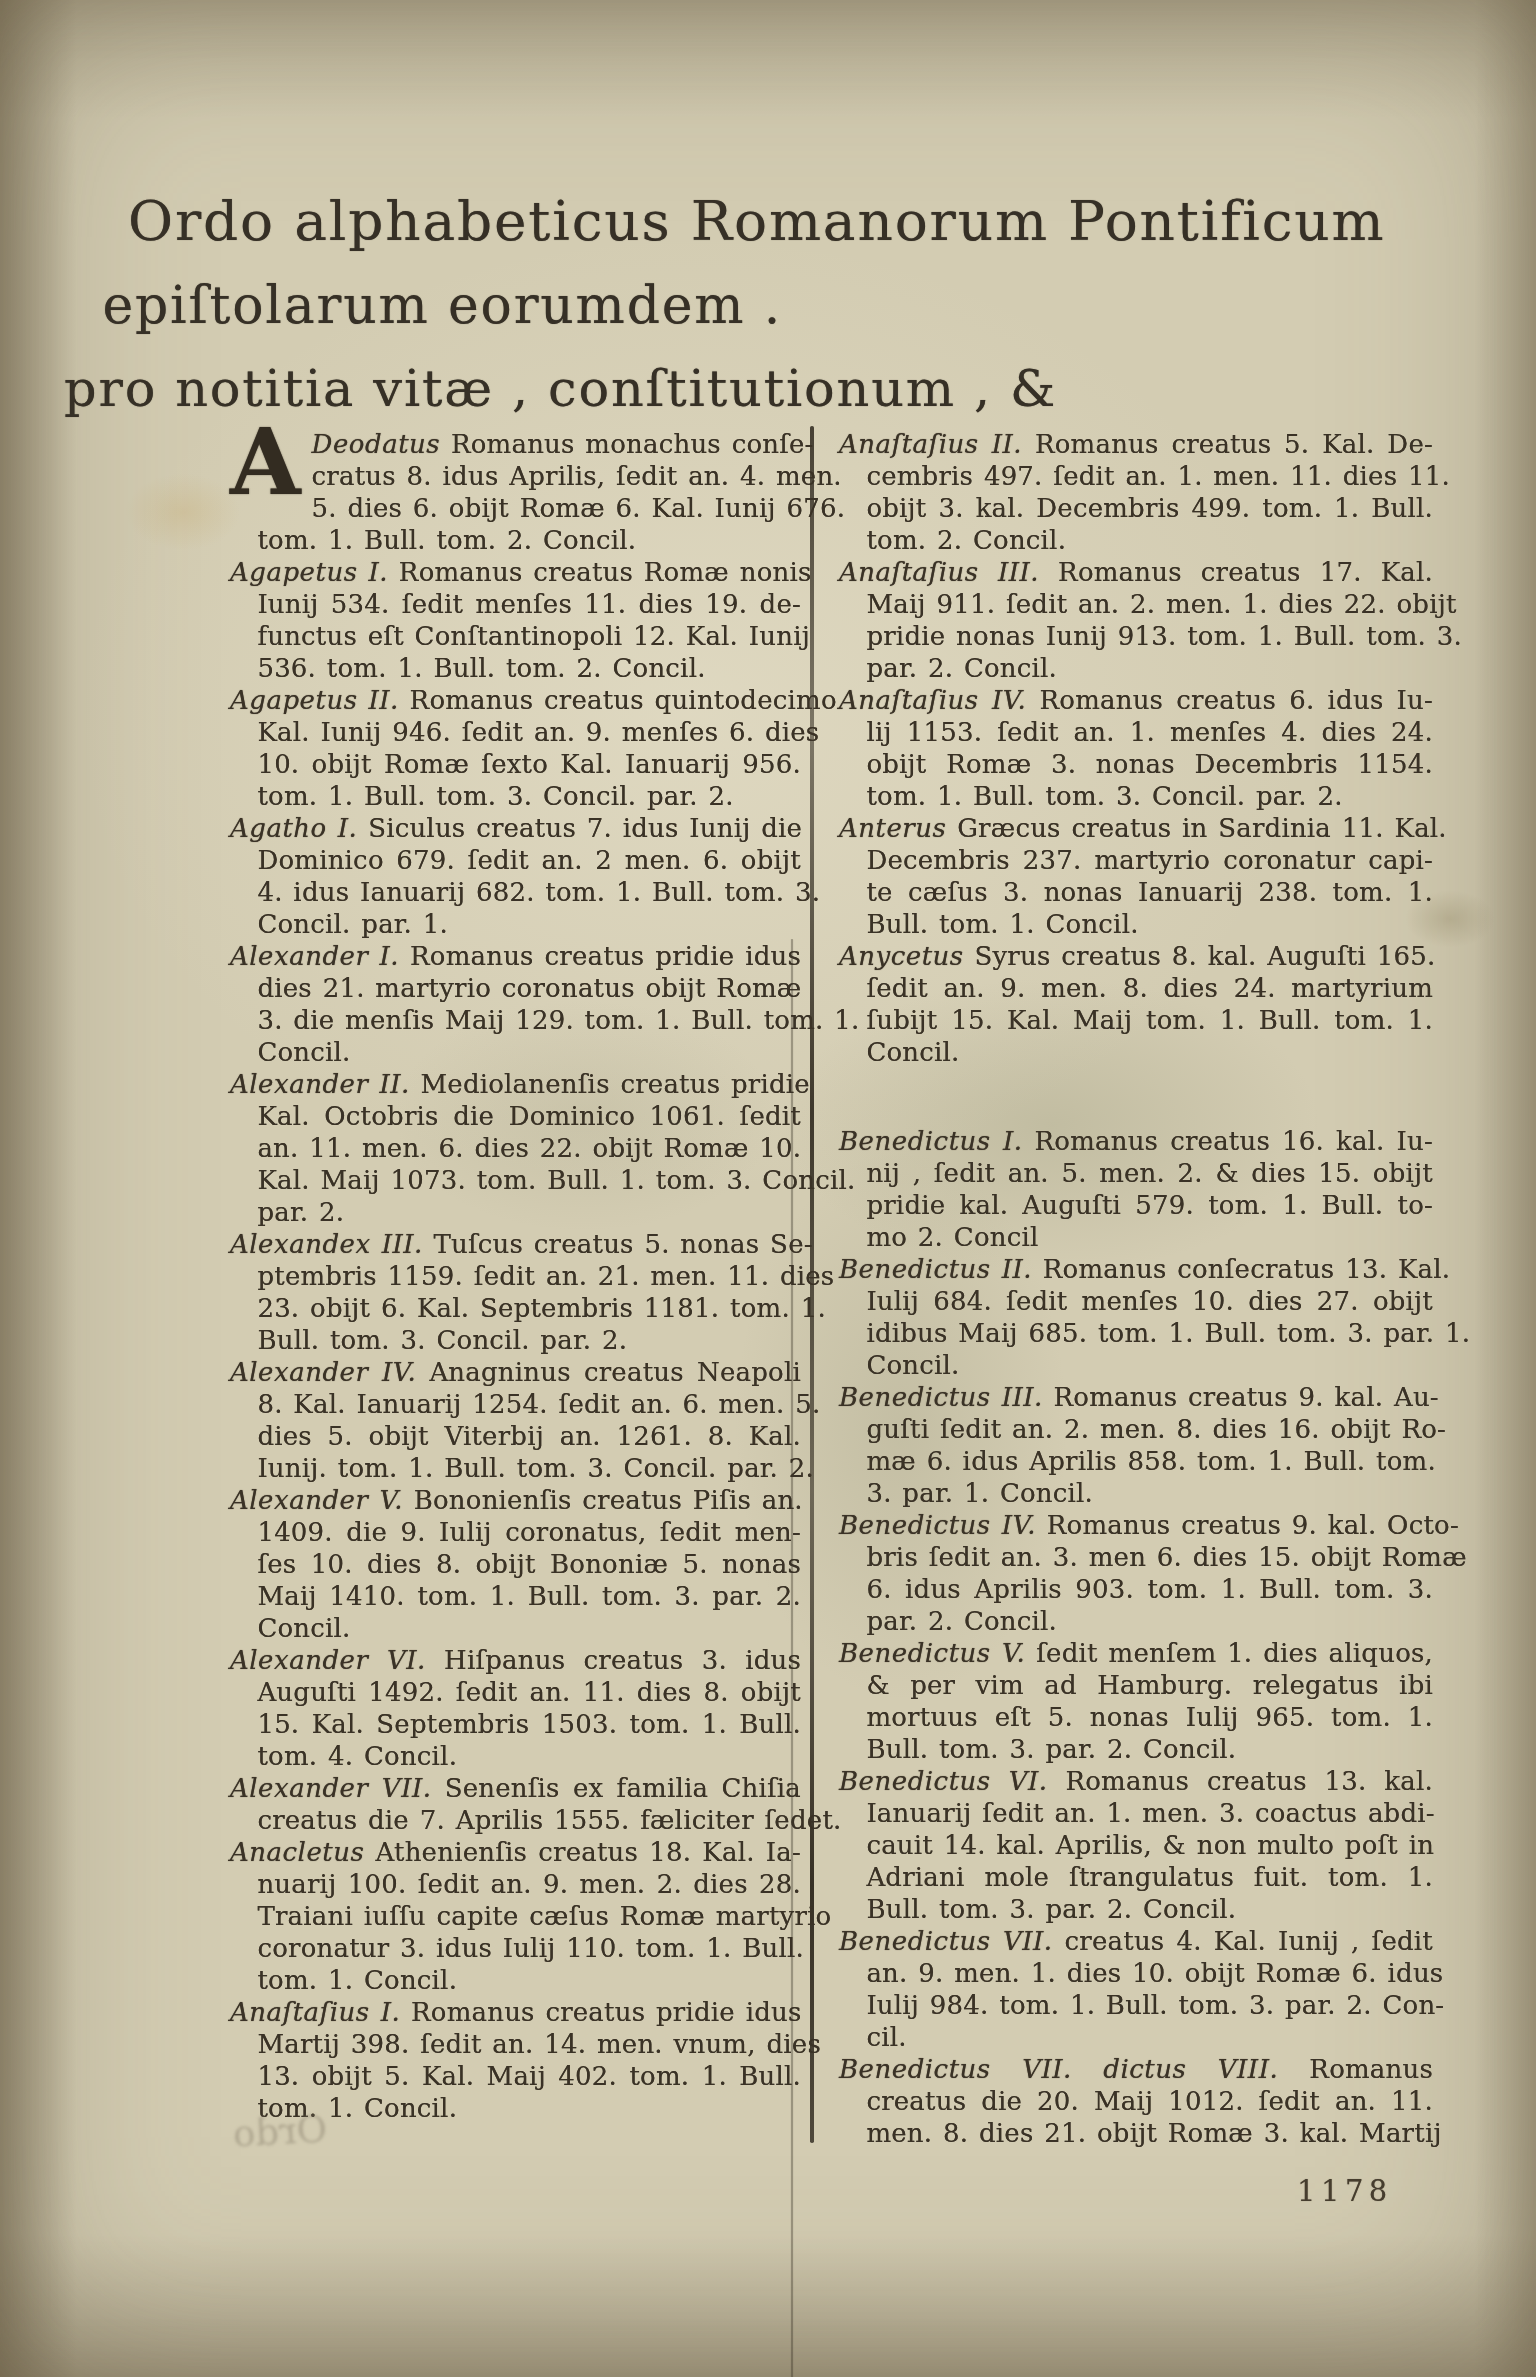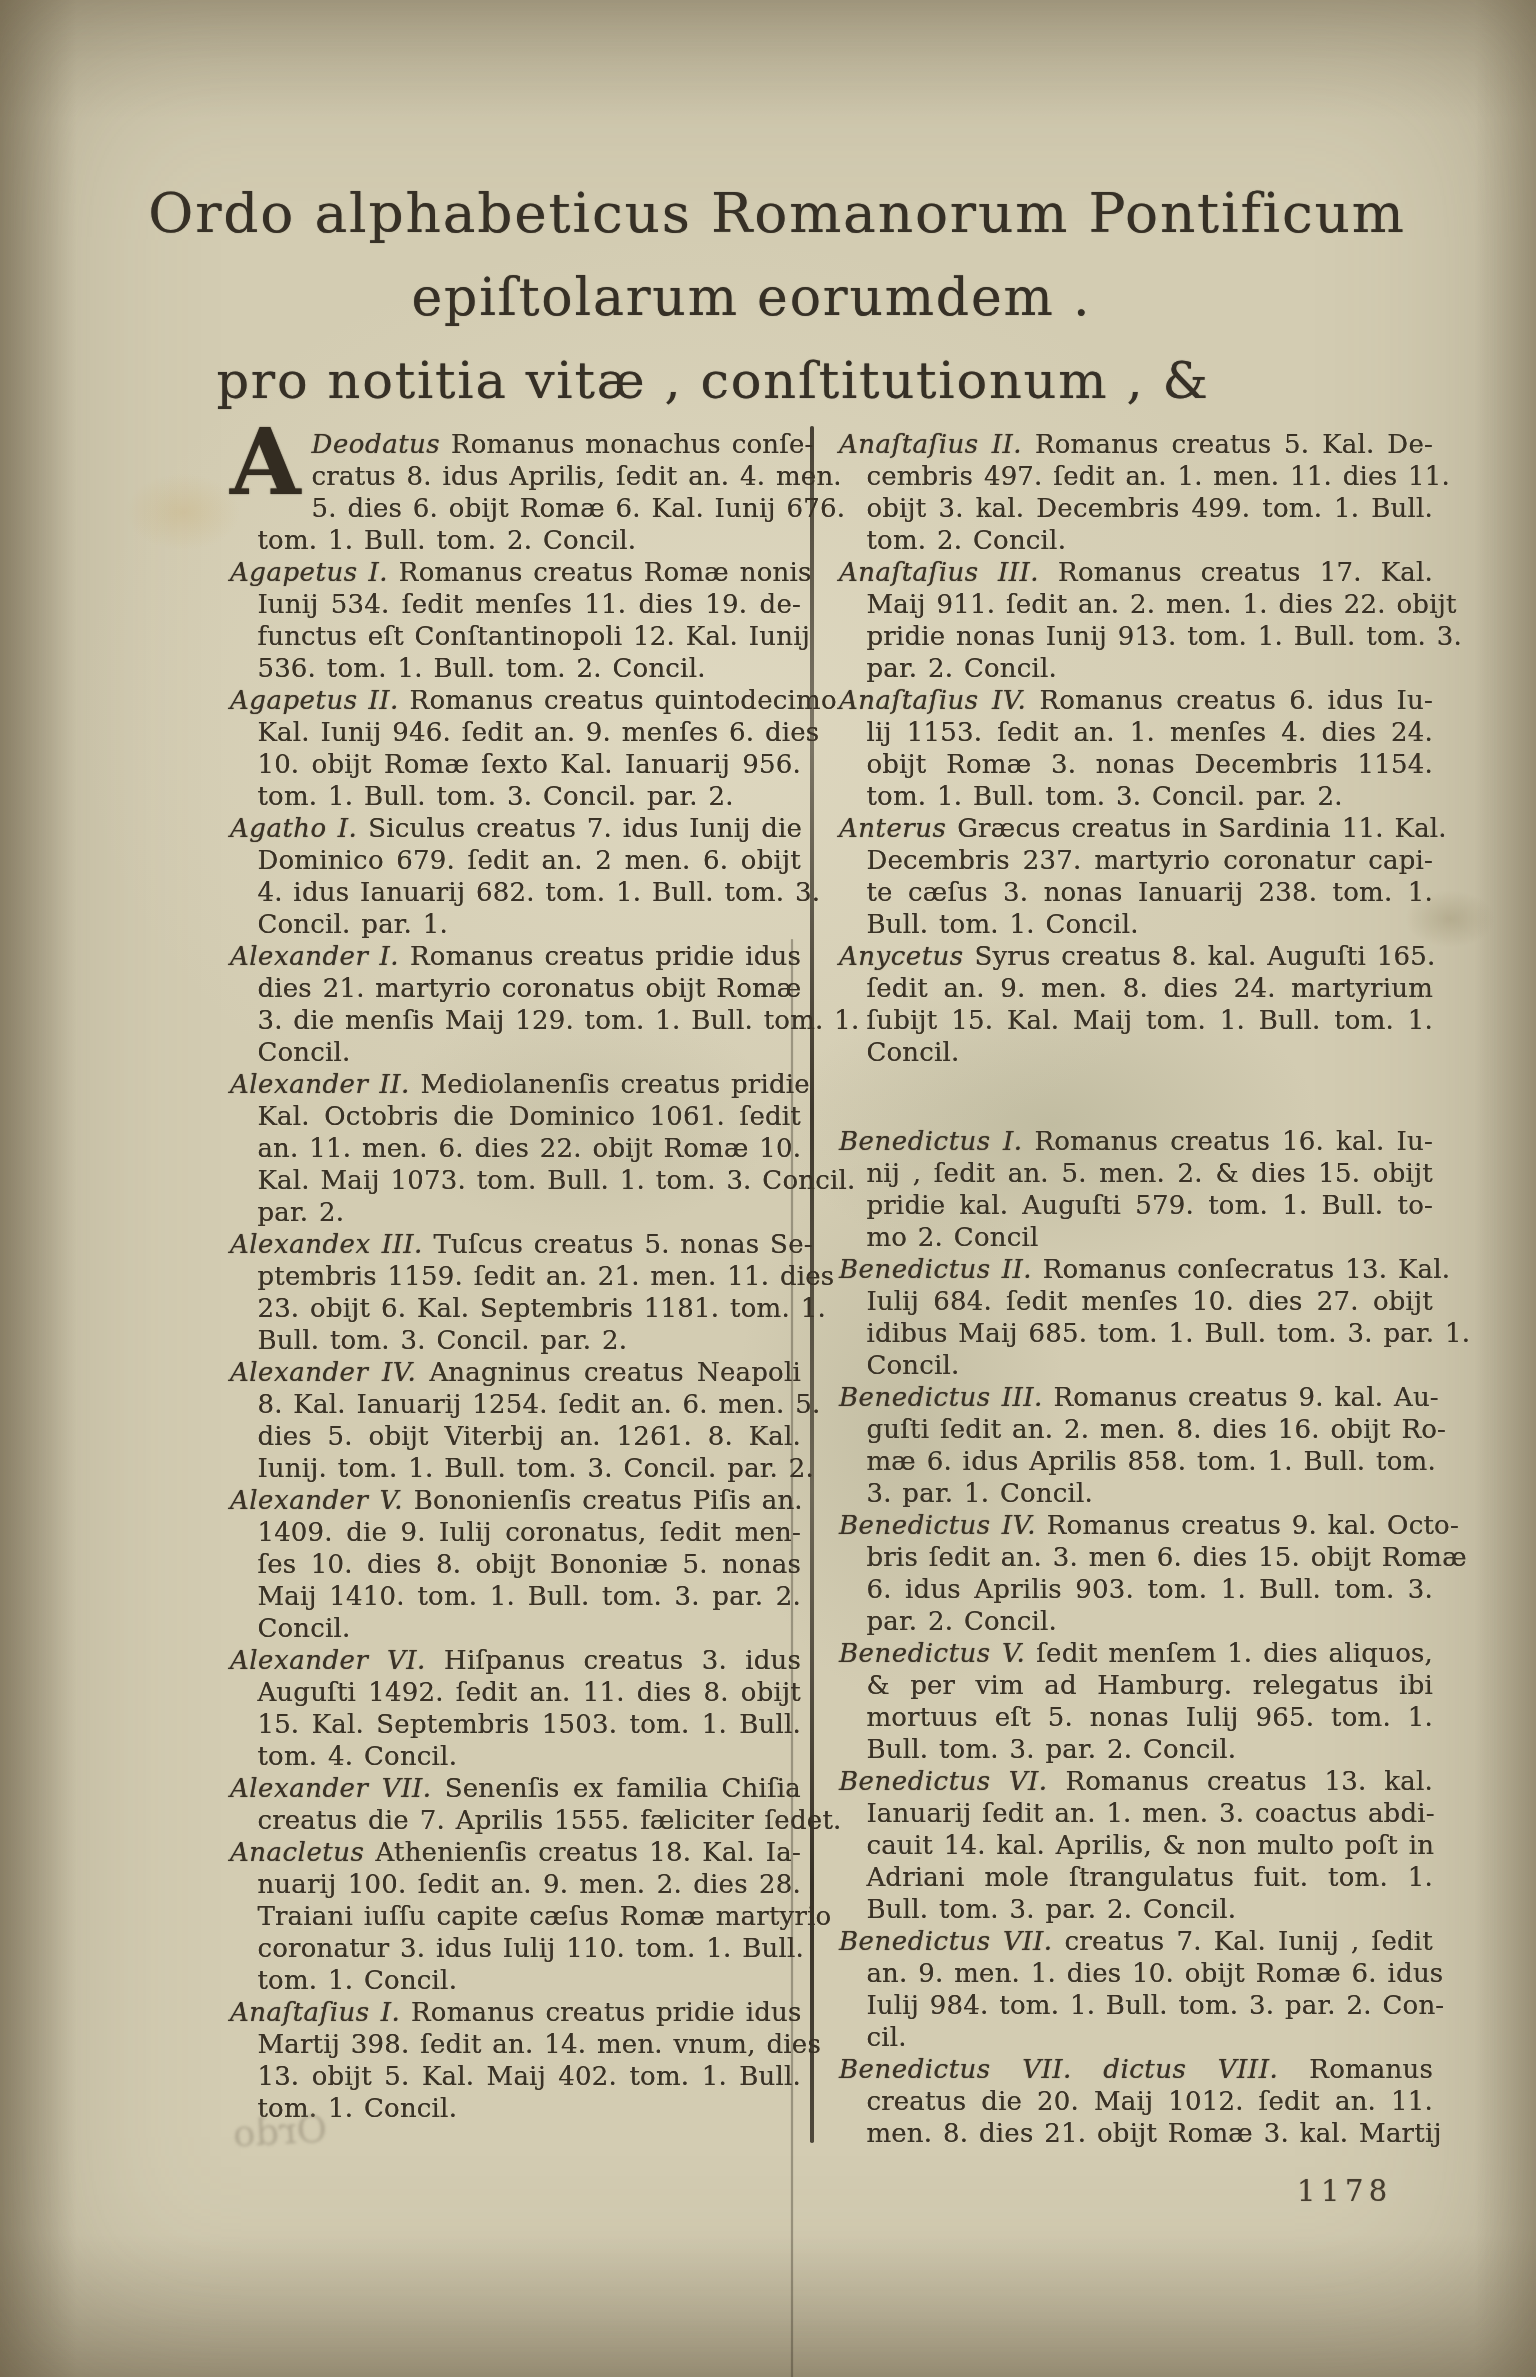--- a/index.html
+++ b/index.html
@@ -18,22 +18,22 @@
       radial-gradient(ellipse 64px 41px at 1450px 919px, rgba(150,140,105,.35), rgba(150,140,105,0) 70%),
       radial-gradient(ellipse 823px 640px at 45% 30%, rgba(232,226,204,.55), rgba(232,226,204,0) 75%),
       linear-gradient(90deg, rgba(104,92,68,.50), rgba(104,92,68,0) 5%),
       linear-gradient(270deg, rgba(104,92,68,.30), rgba(104,92,68,0) 4%),
       linear-gradient(0deg, rgba(104,92,68,.35), rgba(104,92,68,0) 6%),
       linear-gradient(180deg, rgba(120,108,82,.25), rgba(120,108,82,0) 5%);
     box-shadow: inset 0 0 201px rgba(92,80,56,.45), inset 0 0 55px rgba(110,96,70,.25);
   }
   
   #title{
-    position:absolute; left:128px; top:171px; width:1298px;
-    text-align:center; color:#363026;
+    position:absolute; left:128px; top:179px; width:1298px;
+    color:#363026;
   }
   .title-line{
     font-size:55px; line-height:84px; letter-spacing:1.8px;
     white-space:nowrap;
     text-shadow:0 0 0.9px rgba(54,48,38,.7);
   }
   .title-line:nth-child(2){ font-size:52px; transform:translateX(-25.6px); }
   .title-line:nth-child(3){ font-size:51px; transform:translateX(-64px); }
   
   .col{ position:absolute; top:428px; }
@@ -238,21 +238,21 @@
         <div class="line">Bull. tom. 3. par. 2. Concil.</div>
       </div>
       <div class="entry">
         <div class="line first"><span class="head">Benedictus VI.</span><span> Romanus creatus 13. kal.</span></div>
         <div class="line">Ianuarij ſedit an. 1. men. 3. coactus abdi-</div>
         <div class="line">cauit 14. kal. Aprilis, &amp; non multo poſt in</div>
         <div class="line">Adriani mole ſtrangulatus fuit. tom. 1.</div>
         <div class="line">Bull. tom. 3. par. 2. Concil.</div>
       </div>
       <div class="entry">
-        <div class="line first"><span class="head">Benedictus VII.</span><span> creatus 7. Kal. Iunij , ſedit</span></div>
+        <div class="line first"><span class="head">Benedictus VII.</span><span> creatus 4. Kal. Iunij , ſedit</span></div>
         <div class="line">an. 9. men. 1. dies 10. obijt Romæ 6. idus</div>
         <div class="line">Iulij 984. tom. 1. Bull. tom. 3. par. 2. Con-</div>
         <div class="line">cil.</div>
       </div>
       <div class="entry">
         <div class="line first"><span class="head">Benedictus VII. dictus VIII.</span><span> Romanus</span></div>
         <div class="line">creatus die 20. Maij 1012. ſedit an. 11.</div>
         <div class="line">men. 8. dies 21. obijt Romæ 3. kal. Martij</div>
       </div>
     </div>

